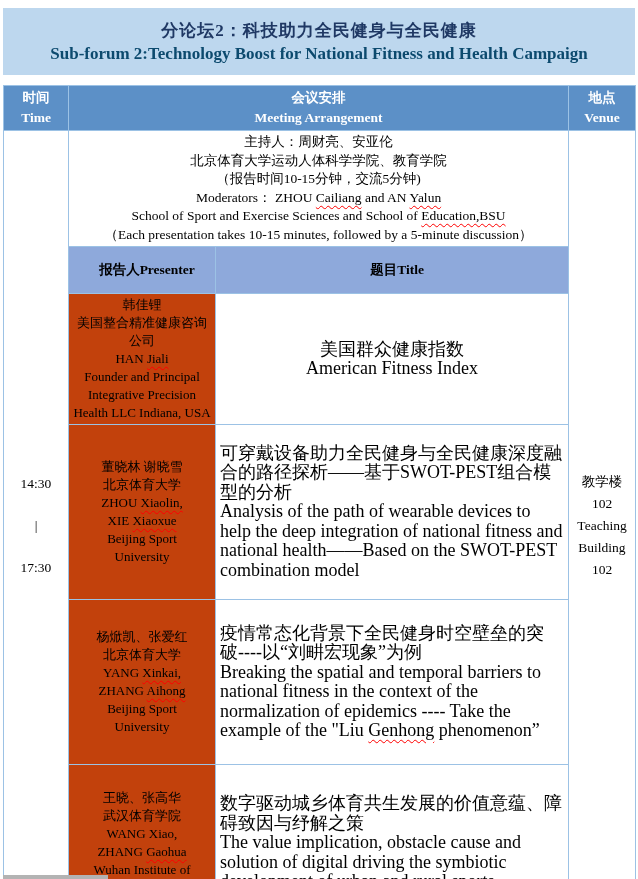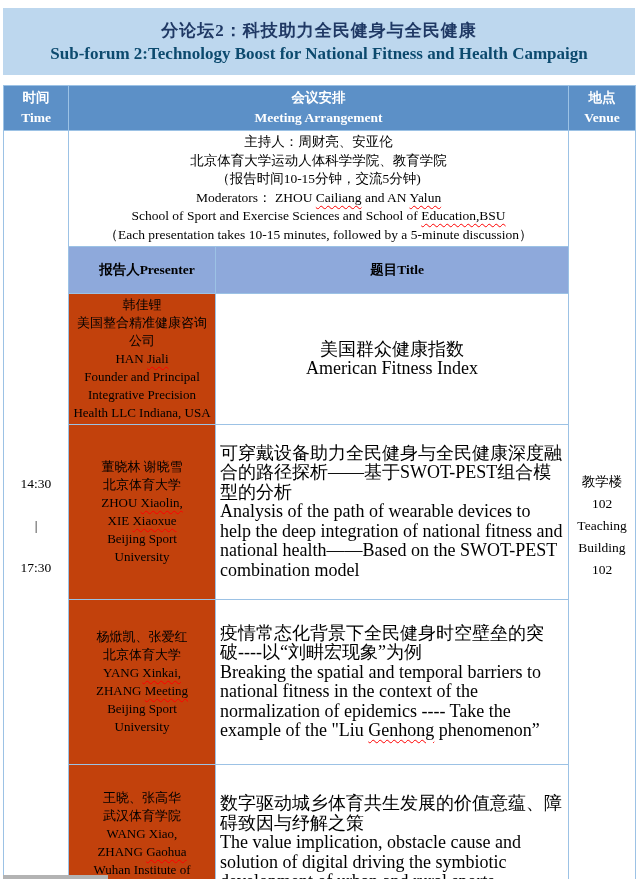--- a/index.html
+++ b/index.html
@@ -99,21 +99,21 @@
         <td class="presenter-cell"><span>韩佳锂</span><br><span>美国整合精准健康咨询</span><br><span>公司</span><br><span>HAN </span><span class="sp">Jiali</span><br><span>Founder and Principal</span><br><span>Integrative Precision</span><br><span>Health LLC Indiana, USA</span></td>
         <td class="title-cell t-center"><span>美国群众健康指数</span><br><span>American Fitness Index</span></td>
       </tr>
 
       <tr style="height:175px">
         <td class="presenter-cell"><span>董晓林 谢晓雪</span><br><span>北京体育大学</span><br><span>ZHOU </span><span class="sp">Xiaolin,</span><br><span>XIE </span><span class="sp">Xiaoxue</span><br><span>Beijing Sport</span><br><span>University</span></td>
         <td class="title-cell"><span>可穿戴设备助力全民健身与全民健康深度融合的路径探析——基于SWOT-PEST组合模型的分析</span><br><span>Analysis of the path of wearable devices to help the deep integration of national fitness and national health——Based on the SWOT-PEST combination model</span></td>
       </tr>
 
       <tr style="height:165px">
-        <td class="presenter-cell"><span>杨焮凯、张爱红</span><br><span>北京体育大学</span><br><span>YANG </span><span class="sp">Xinkai,</span><br><span>ZHANG </span><span class="sp">Meeting</span><br><span>Beijing Sport</span><br><span>University</span></td>
+        <td class="presenter-cell"><span>杨焮凯、张爱红</span><br><span>北京体育大学</span><br><span>YANG </span><span class="sp">Xinkai,</span><br><span>ZHANG </span><span class="sp">Aihong</span><br><span>Beijing Sport</span><br><span>University</span></td>
         <td class="title-cell"><span>疫情常态化背景下全民健身时空壁垒的突破----以“刘畊宏现象”为例</span><br><span>Breaking the spatial and temporal barriers to national fitness in the context of the normalization of epidemics ---- Take the example of the "Liu </span><span class="sp">Genhong</span><span> phenomenon”</span></td>
       </tr>
 
       <tr style="height:157px">
         <td class="presenter-cell"><span>王晓、张高华</span><br><span>武汉体育学院</span><br><span>WANG Xiao,</span><br><span>ZHANG </span><span class="sp">Gaohua</span><br><span>Wuhan Institute of</span><br><span>Physical Education</span></td>
         <td class="title-cell"><span>数字驱动城乡体育共生发展的价值意蕴、障碍致因与纾解之策</span><br><span>The value implication, obstacle cause and solution of digital driving the symbiotic development of urban and rural sports</span></td>
       </tr>
     </tbody>
   </table>
 

